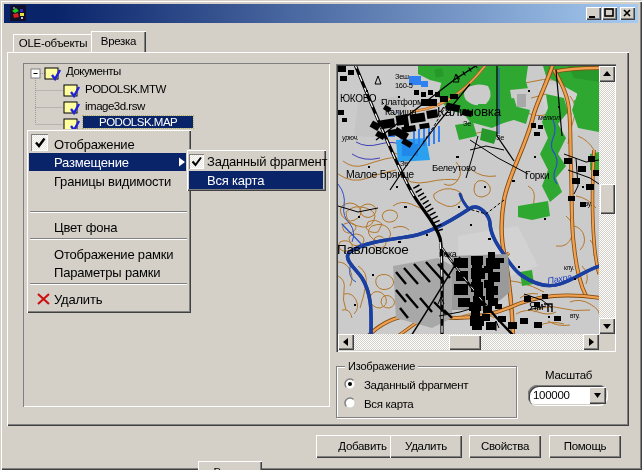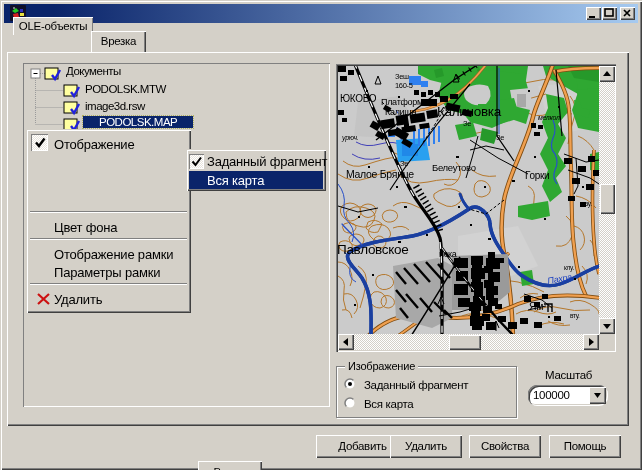--- a/index.html
+++ b/index.html
@@ -7,21 +7,21 @@
 .abs{position:absolute}
 
 .dlgframe{left:0;top:0;width:642px;height:470px;
  box-shadow:inset 1px 1px 0 #d4d0c8, inset 2px 2px 0 #ffffff, inset -1px -1px 0 #404040, inset -2px -2px 0 #808080;}
 .titlebar{left:4px;top:4px;width:634px;height:19px;background:linear-gradient(90deg,#0a246a 0%,#0a246a 8%,#a6caf0 100%);}
 .title-text{position:absolute;left:24px;top:2px;color:#fff;font-weight:bold;font-size:13px;letter-spacing:-0.4px;white-space:nowrap}
 .capbtn{position:absolute;top:7px;width:15px;height:13px;background:#d4d0c8;
  box-shadow:inset 1px 1px 0 #ffffff, inset -1px -1px 0 #404040, inset -2px -2px 0 #808080;}
 
 .tab{position:absolute;background:#d4d0c8;}
-.tab-inactive{left:13px;top:17px;width:80px;height:18px;
+.tab-inactive{left:13px;top:34px;width:80px;height:18px;
  box-shadow:inset 1px 0 0 #ffffff, inset 0 1px 0 #ffffff, inset -1px 0 0 #808080;}
 .tab-active{left:91px;top:31px;width:55px;height:22px;
  box-shadow:inset 1px 0 0 #ffffff, inset 0 1px 0 #ffffff, inset -1px 0 0 #404040, inset -2px 0 0 #808080;}
 .tab span{position:absolute;left:0;right:0;text-align:center;top:3px;font-size:11.5px;letter-spacing:-0.3px}
 .tabpage{left:7px;top:52px;width:622px;height:374px;background:#d4d0c8;
  box-shadow:inset 1px 1px 0 #ffffff, inset -1px -1px 0 #404040, inset -2px -2px 0 #808080;}
 
 .treepanel{left:23px;top:63px;width:307px;height:344px;background:#d4d0c8;
  box-shadow:inset 1px 1px 0 #808080, inset -1px -1px 0 #ffffff;}
 .trow{position:absolute;white-space:nowrap;font-size:11.5px;letter-spacing:-0.5px;line-height:13px}
@@ -521,20 +521,29 @@
 <div class="btn" style="left:549px;top:435px;width:72px">Помощь</div>
 
 <div class="abs menu">
  <div class="mi" style="top:6px">
    <div class="chkbox" style="left:2px;top:-1px;width:17px;height:17px"></div>
    <svg width="17" height="17" style="left:2px;top:-1px">
         <path d="M5,8.5 L8,12 L13.5,4.5" stroke="#000" stroke-width="2.4" fill="none"></path>
       </svg>
    <span class="txt">Отображение</span>
     </div>
+ <div class="mi mi-hi" style="top:24px">
+      <span class="txt">Размещение</span>
+   <svg width="8" height="18" style="left:149px;top:0">
+        <path d="M1,4.5 L7,9 L1,13.5 Z" fill="#fff"></path>
+      </svg>
+    </div>
+ <div class="mi" style="top:43px">
+      <span class="txt">Границы видимости</span>
+    </div>
  <div class="msep" style="top:82px"></div>
  <div class="mi" style="top:89px">
       <span class="txt">Цвет фона</span>
     </div>
  <div class="msep" style="top:109px"></div>
  <div class="mi" style="top:116px">
       <span class="txt">Отображение рамки</span>
     </div>
  <div class="mi" style="top:134px">
       <span class="txt">Параметры рамки</span>

